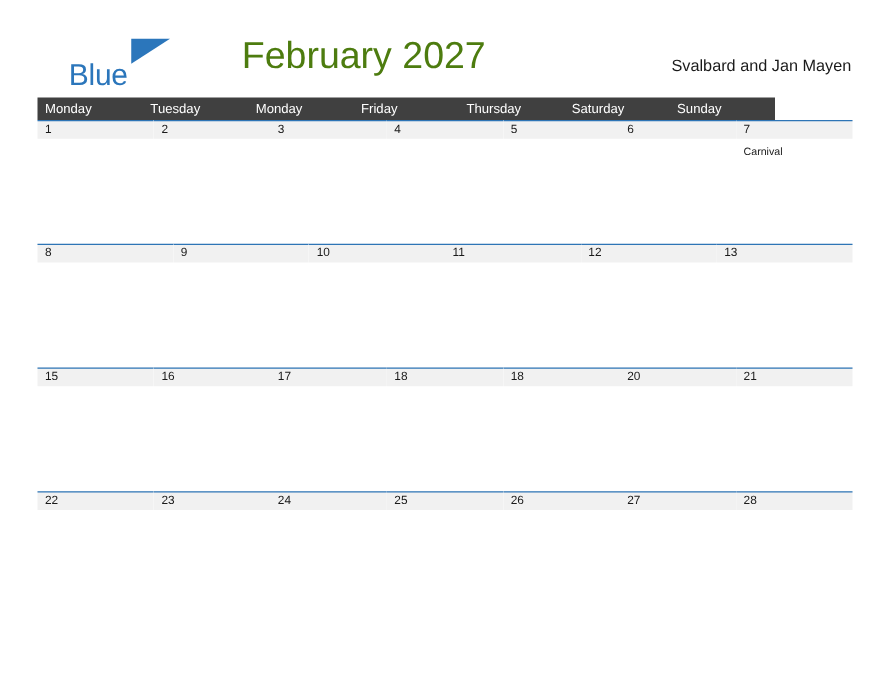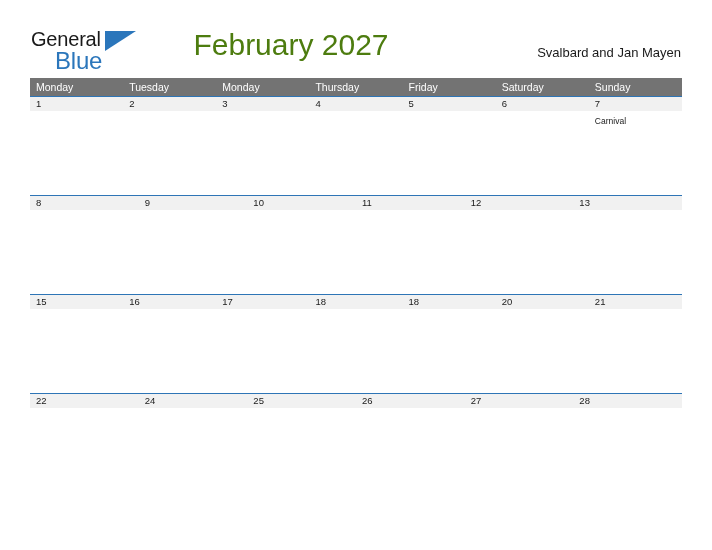--- a/index.html
+++ b/index.html
@@ -89,23 +89,23 @@
   
   .calendar {
     position: absolute;
     left: 30px;
     top: 78px;
     width: 652px;
   }
 
   .weekday-row {
     display: flex;
-    width: 652px;
+    width: 590px;
     height: 18px;
-    background: #737373;
+    background: #404040;
   }
   .weekday-cell {
     flex: 1 1 0;
     color: #ffffff;
     font-size: 10.5px;
     line-height: 18px;
     padding-left: 6px;
     box-sizing: border-box;
     white-space: nowrap;
     overflow: hidden;
@@ -148,39 +148,38 @@
   }
 </style>
 </head>
 <body>
 
 <div class="page">
 
   <div class="topbar">
 
     <div class="logo">
-      <span class="logo-general">General</span>
       <span class="logo-triangle"></span>
       <span class="logo-blue">Blue</span>
     </div>
 
     <div class="month-title">February 2027</div>
 
     <div class="locale-title">Svalbard and Jan Mayen</div>
 
   </div>
 
   <div class="calendar">
 
     <div class="weekday-row">
       <div class="weekday-cell">Monday</div>
       <div class="weekday-cell">Tuesday</div>
       <div class="weekday-cell">Monday</div>
+      <div class="weekday-cell">Friday</div>
       <div class="weekday-cell">Thursday</div>
-      <div class="weekday-cell">Friday</div>
       <div class="weekday-cell">Saturday</div>
       <div class="weekday-cell">Sunday</div>
     </div>
 
     <div class="week-row">
       <div class="day-cell">
         <div class="day-band">
           <div class="day-number">1</div>
         </div>
         <div class="day-events"></div>
@@ -311,20 +310,26 @@
 
     <div class="week-row">
       <div class="day-cell">
         <div class="day-band">
           <div class="day-number">22</div>
         </div>
         <div class="day-events"></div>
       </div>
       <div class="day-cell">
         <div class="day-band">
+          <div class="day-number">23</div>
+        </div>
+        <div class="day-events"></div>
+      </div>
+      <div class="day-cell">
+        <div class="day-band">
           <div class="day-number">24</div>
         </div>
         <div class="day-events"></div>
       </div>
       <div class="day-cell">
         <div class="day-band">
           <div class="day-number">25</div>
         </div>
         <div class="day-events"></div>
       </div>

